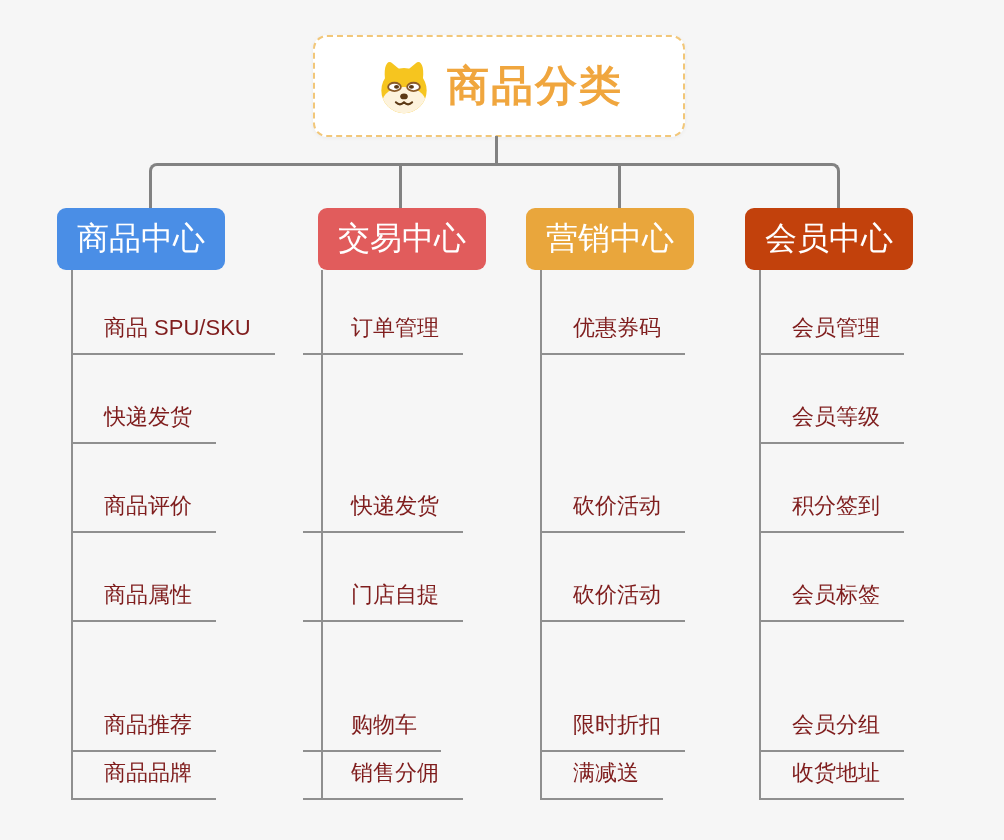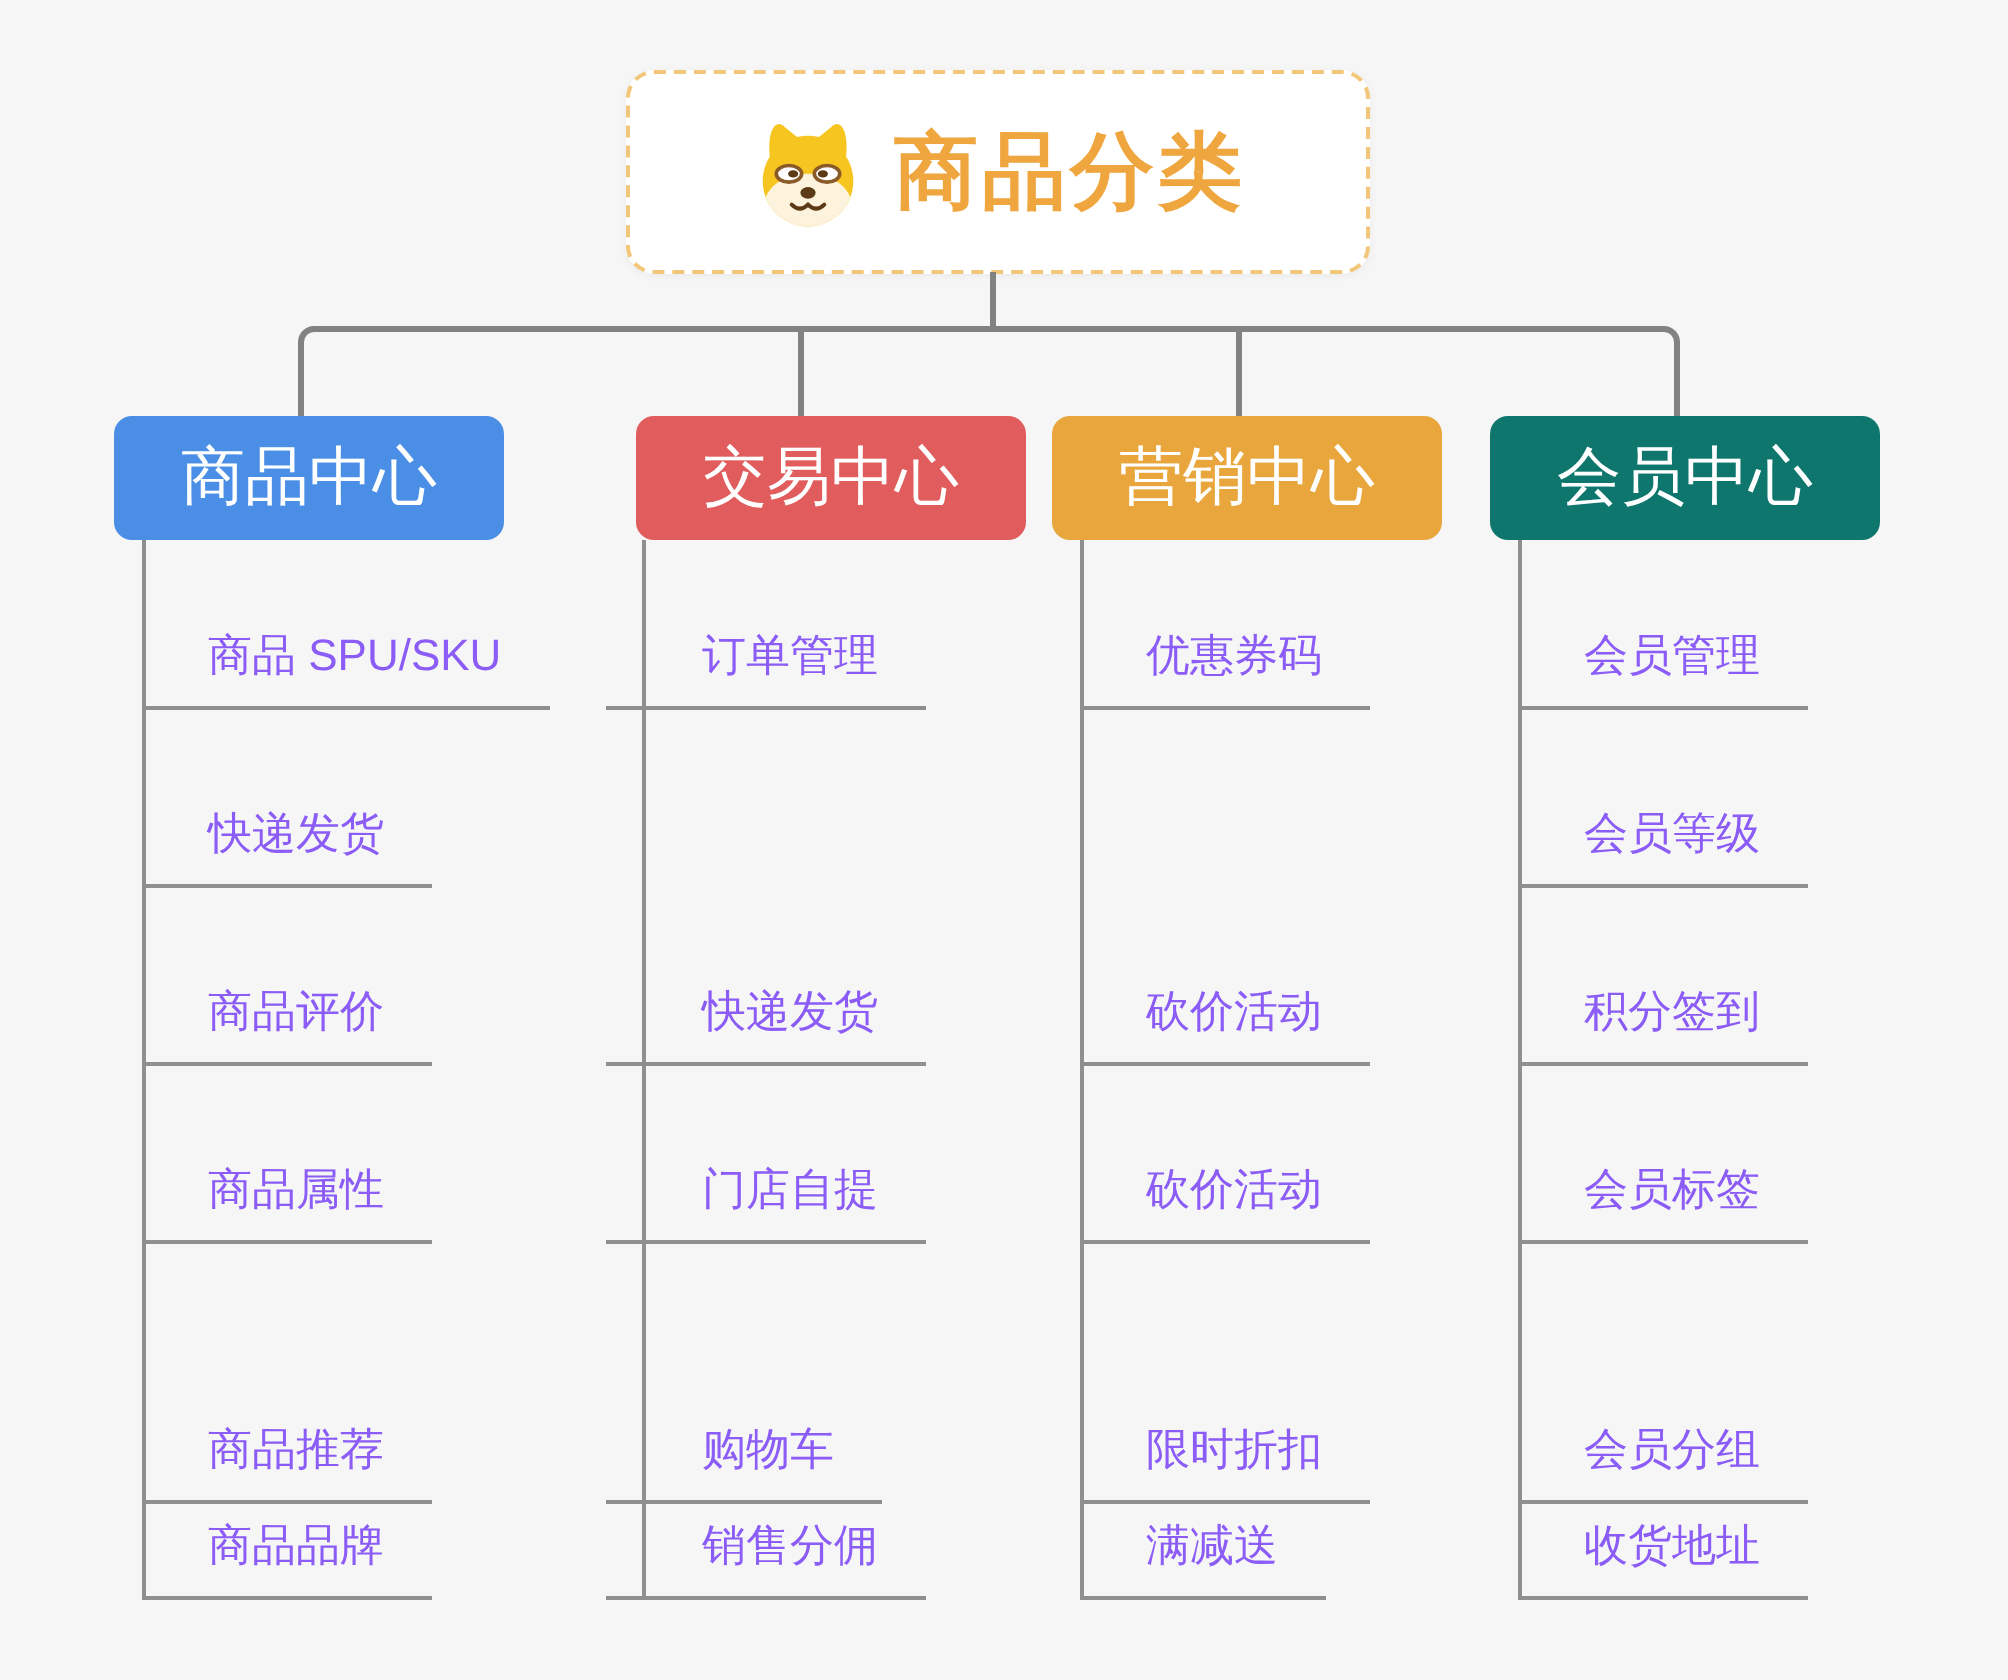--- a/index.html
+++ b/index.html
@@ -19,33 +19,33 @@
   
   .stem { position:absolute; left:495px; top:136px; width:3px; height:28px; background:#828282; }
   .bus {
     position:absolute; left:149px; top:163px; width:691px; height:47px; box-sizing:border-box;
     border:3px solid #828282; border-bottom:none; border-radius:8px 8px 0 0;
   }
   .drop { position:absolute; top:164px; width:3px; height:46px; background:#828282; }
   .drop-2 { left:399px; } .drop-3 { left:618px; }
   
   .branch {
-    position:absolute; top:208px; width:195px; height:62px; border-radius:9px;
+    position:absolute; top:208px; width:168px; height:62px; border-radius:9px;
     display:flex; align-items:center; justify-content:center;
     color:#ffffff; font-size:32px; white-space:nowrap;text-align:right;
   }
   .branch-1 { left:57px; } .branch-2 { left:307px;margin-left:11px; } .branch-3 { left:526px; } .branch-4 { left:745px; }
   
   .trunk { position:absolute; top:270px; width:2px; height:530px; background:#8f8f8f; }
   .trunk-1 { left:71px; } .trunk-2 { left:321px; } .trunk-3 { left:540px; } .trunk-4 { left:759px; }
   
   .leaf {
     position:absolute; box-sizing:content-box;
     padding:0 24px 10px 33px; border-bottom:2px solid #8f8f8f;
-    font-size:22px; line-height:30px; color:#8b5cf6; white-space:nowrap;
+    font-size:22px; line-height:30px; color:#7f1d1d; white-space:nowrap;
   }
   .c1 { left:71px; } .c2 { left:303px;padding-left:48px; } .c3 { left:540px; } .c4 { left:759px; }
   .r1 { top:313px; } .r2 { top:402px; } .r3 { top:491px; }
   .r4 { top:580px; } .r5 { top:669px;margin-top:41px; } .r6 { top:758px; }
 </style>
 </head>
 <body>
 
 <div class="canvas">
 
@@ -69,21 +69,21 @@
   </div>
 
   <div class="stem"></div>
   <div class="bus"></div>
   <div class="drop drop-2"></div>
   <div class="drop drop-3"></div>
 
   <div class="branch branch-1" style="background-color: rgb(74, 142, 230);">商品中心</div>
   <div class="branch branch-2" style="background-color: rgb(225, 92, 92);">交易中心</div>
   <div class="branch branch-3" style="background-color: rgb(233, 166, 60);">营销中心</div>
-  <div class="branch branch-4" style="background-color: #0f766e; font-family: Liberation Serif, serif;">会员中心</div>
+  <div class="branch branch-4" style="background-color: #c2410c; font-family: Liberation Serif, serif;">会员中心</div>
 
   <div class="trunk trunk-1"></div>
   <div class="trunk trunk-2"></div>
   <div class="trunk trunk-3"></div>
   <div class="trunk trunk-4"></div>
 
   <div class="leaf c1 r1">商品 SPU/SKU</div>
   <div class="leaf c1 r2">快递发货</div>
   <div class="leaf c1 r3">商品评价</div>
   <div class="leaf c1 r4">商品属性</div>

